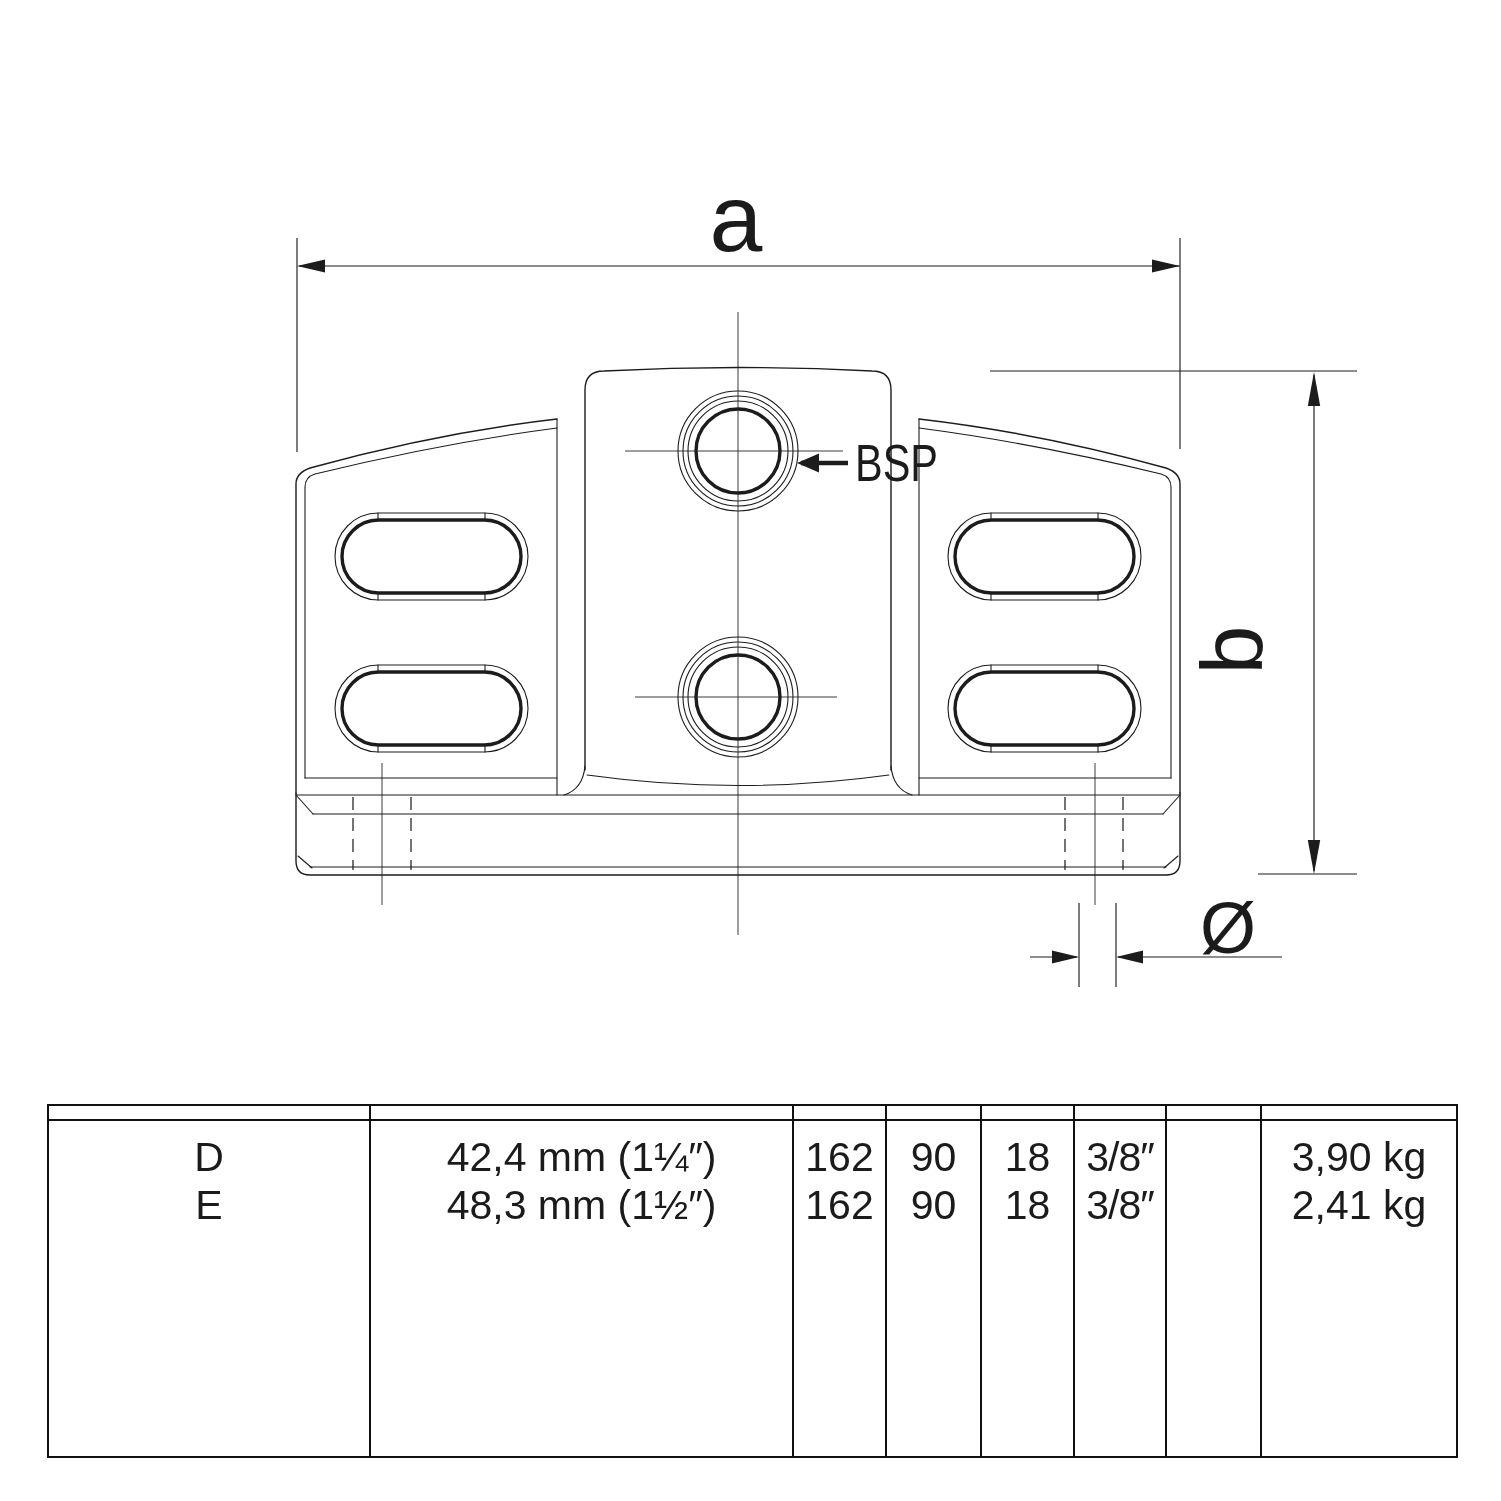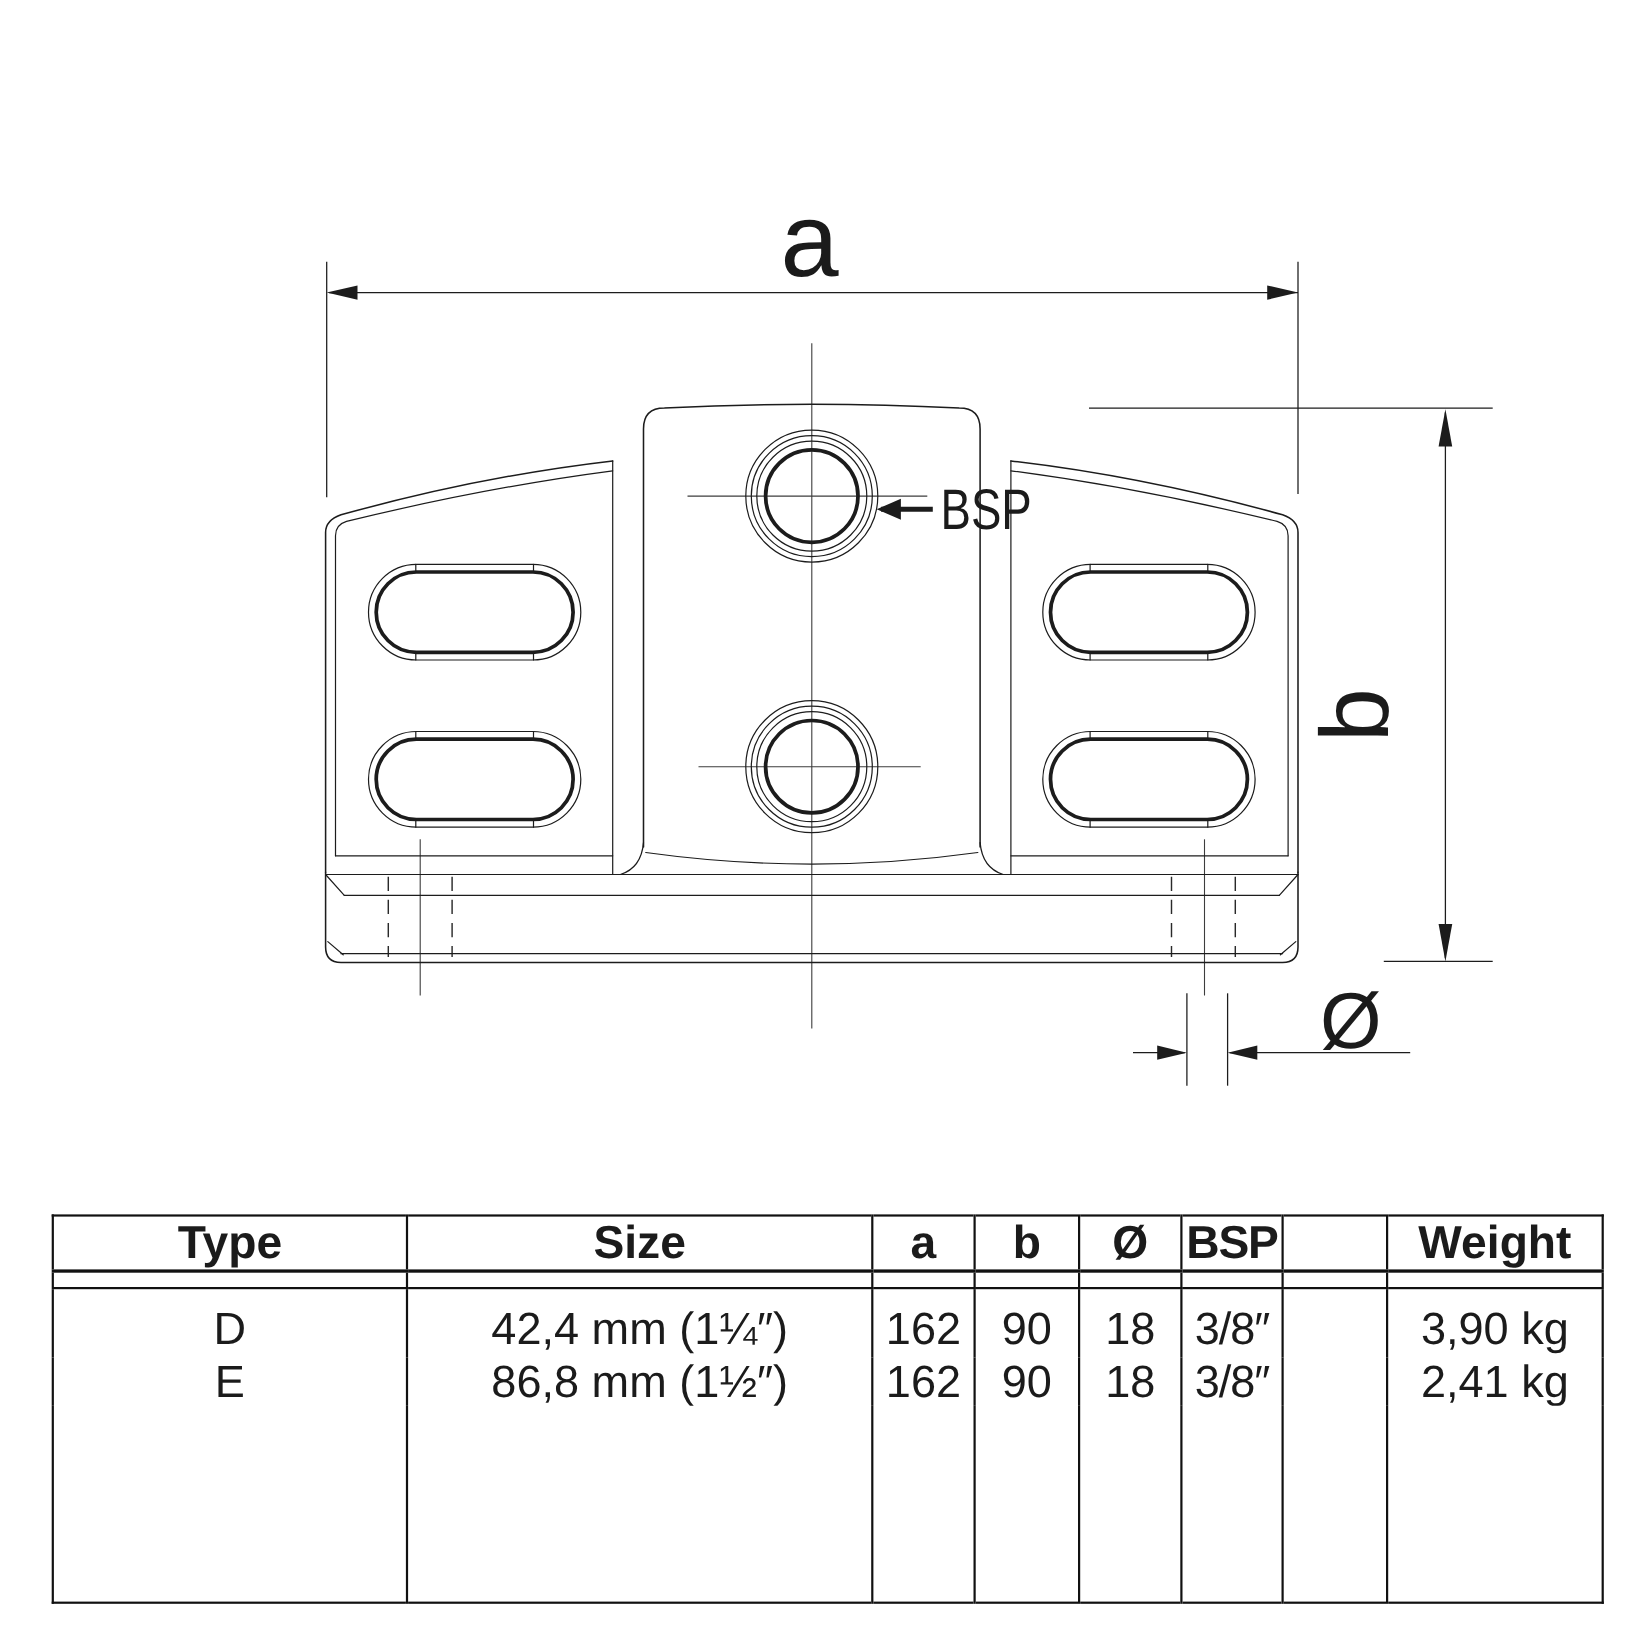--- a/index.html
+++ b/index.html
@@ -154,30 +154,20 @@
     <col style="width:322px">
       <col style="width:423px">
       <col style="width:93px">
       <col style="width:95px">
     <col style="width:93px">
       <col style="width:92px">
       <col style="width:95px">
       <col style="width:196px">
   </colgroup>
   <tbody>
-      <tr class="hdr">
-    <td>Type</td>
-    <td>Size</td>
-    <td>a</td>
-    <td>b</td>
-    <td>Ø</td>
-    <td class="c-bsp">BSP</td>
-    <td></td>
-    <td>Weight</td>
-  </tr>
   <tr class="gap">
     <td></td>
         <td></td>
         <td></td>
         <td></td>
         <td></td>
         <td></td>
         <td></td>
         <td></td>
   </tr>
@@ -186,21 +176,21 @@
     <td>42,4 mm (1¼″)</td>
     <td>162</td>
     <td>90</td>
     <td>18</td>
     <td class="c-bsp">3/8″</td>
     <td></td>
     <td>3,90 kg</td>
   </tr>
   <tr class="data-e">
     <td>E</td>
-    <td>86,8 mm (1½″)</td>
+    <td>48,3 mm (1½″)</td>
     <td>162</td>
     <td>90</td>
     <td>18</td>
     <td class="c-bsp">3/8″</td>
     <td></td>
     <td>2,41 kg</td>
   </tr>
   <tr class="fill">
     <td></td>
         <td></td>

